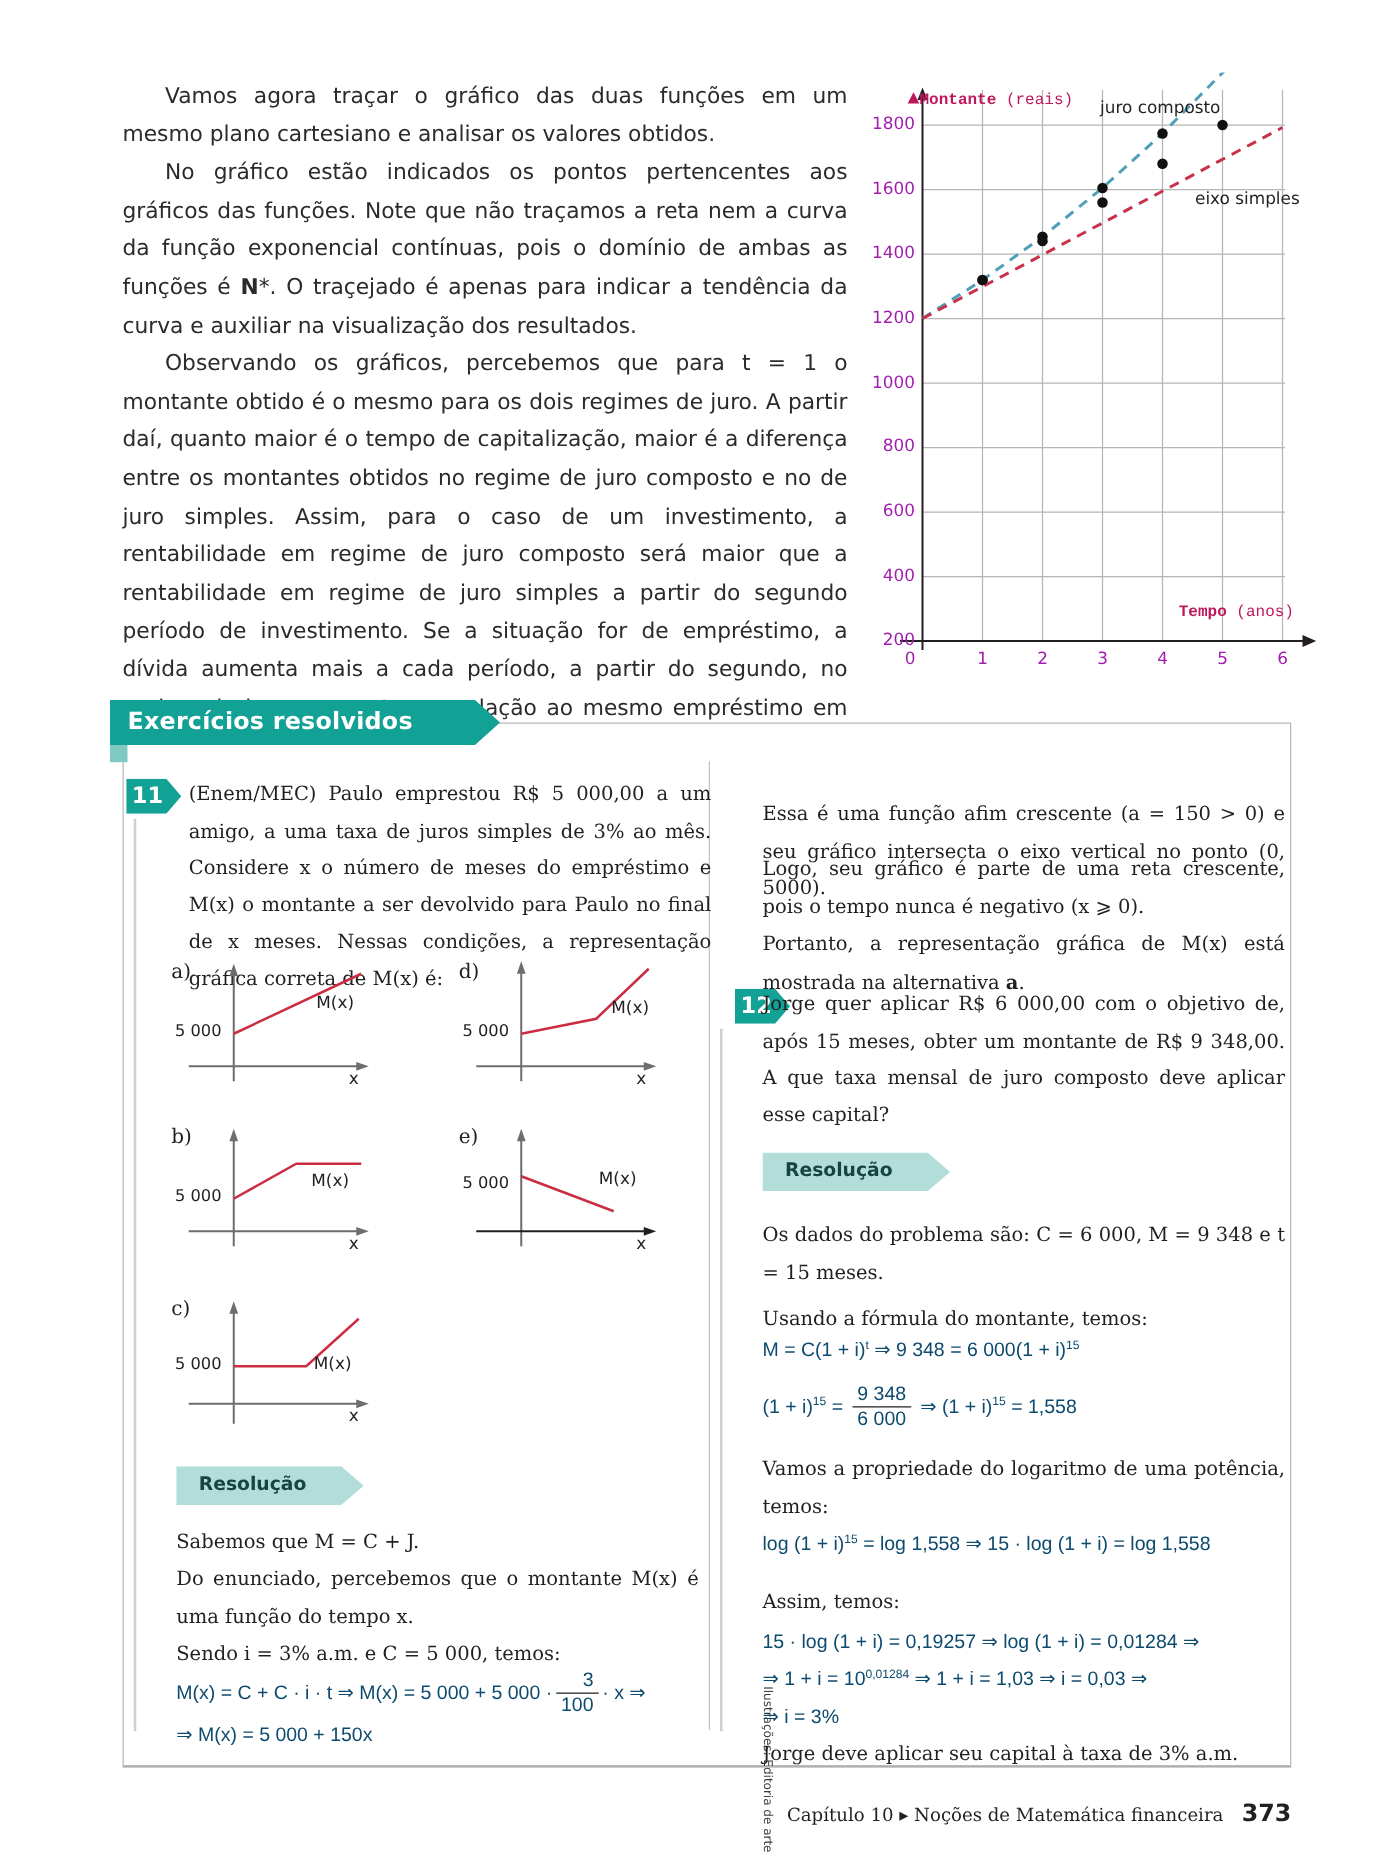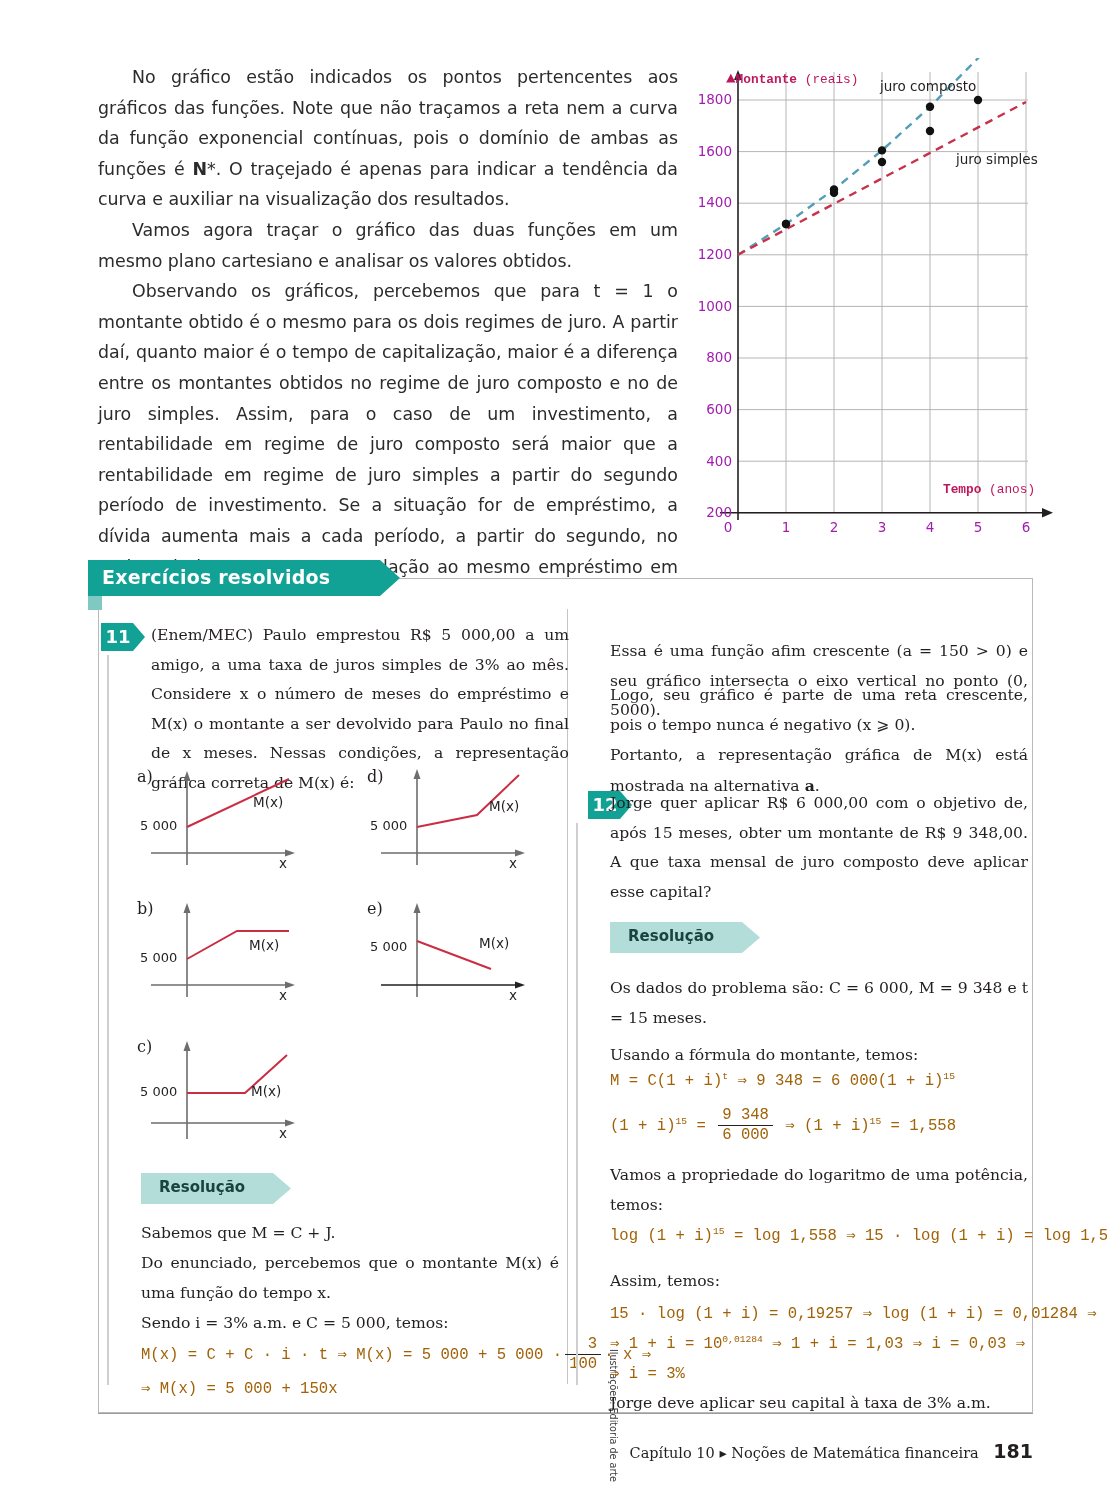--- a/index.html
+++ b/index.html
@@ -72,21 +72,21 @@
   }
 
   
   .res-chip { position:absolute; height:31px; width:150px; }
   .res-chip-label {
     position:absolute; left:18px; top:5px;
     font-family:"DejaVu Sans", sans-serif; font-weight:700;
     font-size:15px; color:#17443f;
   }
 
-  .math-line { font-family:Liberation Mono, monospace; font-size:15.6px; color:#a16207; white-space:nowrap; }
+  .math-line { font-family:Liberation Sans, sans-serif; font-size:15.6px; color:#0c4a6e; white-space:nowrap; }
   sup { font-size:.62em; vertical-align:super; }
   .frac { display:inline-block; vertical-align:middle; text-align:right; line-height:1.12; margin:0 3px; }
   .frac .num { display:block; border-bottom:1.4px solid #231f20; padding:0 4px 1px; }
   .frac .den { display:block; padding:1px 4px 0; }
 
   
   .opt-graph { position:absolute; }
   .opt-letter {
     position:absolute; font-family:"DejaVu Serif", serif; font-size:16px; color:#231f20;
   }
@@ -107,24 +107,24 @@
     font-family:"DejaVu Serif", serif; font-size:14.5px; color:#231f20; white-space:nowrap;
   }
   #footer-page { font-family:"DejaVu Sans", sans-serif; font-weight:700; font-size:19px; margin-left:10px; }
 </style>
 </head>
 <body>
 
 <div id="top-section">
 
   <div id="intro-text">
+    <p>Vamos agora traçar o gráfico das duas funções em um mesmo plano cartesiano e analisar os valores obtidos.</p>
     <p>
       No gráfico estão indicados os pontos pertencentes aos gráficos das funções. Note que não traçamos a reta nem a curva da função exponencial contínuas, pois o domínio de ambas as funções é <b>N</b>*. O traçejado é apenas para indicar a tendência da curva e auxiliar na visualização dos resultados.
     </p>
-    <p>Vamos agora traçar o gráfico das duas funções em um mesmo plano cartesiano e analisar os valores obtidos.</p>
     <p>Observando os gráficos, percebemos que para t = 1 o montante obtido é o mesmo para os dois regimes de juro. A partir daí, quanto maior é o tempo de capitalização, maior é a diferença entre os montantes obtidos no regime de juro composto e no de juro simples. Assim, para o caso de um investimento, a rentabilidade em regime de juro composto será maior que a rentabilidade em regime de juro simples a partir do segundo período de investimento. Se a situação for de empréstimo, a dívida aumenta mais a cada período, a partir do segundo, no regime de juro composto em relação ao mesmo empréstimo em regime de juro simples.</p>
   </div>
 
   <div id="chart-figure">
 
     <svg width="370" height="480" viewBox="0 0 370 480">
 
       <g stroke="#b5b5b5" stroke-width="1">
 
         <line x1="48" y1="42" x2="338" y2="42"></line>
@@ -196,21 +196,21 @@
     <div class="chart-xtick" style="left:28px;  top:461px;">0</div>
     <div class="chart-xtick" style="left:86px;  top:461px;">1</div>
     <div class="chart-xtick" style="left:134px; top:461px;">2</div>
     <div class="chart-xtick" style="left:182px; top:461px;">3</div>
     <div class="chart-xtick" style="left:230px; top:461px;">4</div>
     <div class="chart-xtick" style="left:278px; top:461px;">5</div>
     <div class="chart-xtick" style="left:326px; top:461px;">6</div>
 
     
     <div class="series-label" style="left:190px; top:20px;">juro composto</div>
-    <div class="series-label" style="left:266px; top:93px;">juro simples</div>
+    <div class="series-label" style="left:266px; top:93px;">eixo simples</div>
   </div>
 </div>
 
 <div id="banner">
   <svg width="320" height="50" viewBox="0 0 320 50" style="position:absolute; left:0; top:0;">
     <polygon points="0,0 292,0 312,18 292,36 0,36" fill="#11a195"></polygon>
     <polygon points="0,36 14,36 14,50 0,50" fill="#7fc9c2"></polygon>
   </svg>
   <div id="banner-label">Exercícios resolvidos</div>
 </div>
@@ -375,14 +375,14 @@
 
     <div class="ex-body" style="left:42px; top:810px; width:430px;">Jorge deve aplicar seu capital à taxa de 3% a.m.</div>
   </div>
 </div>
 
 <div id="footer-rule"></div>
 <div id="footer">
   <span>Capítulo 10</span>
   <span>▸</span>
   <span>Noções de Matemática financeira</span>
-  <span id="footer-page">181</span>
+  <span id="footer-page">373</span>
 </div>
 
 </body></html>

